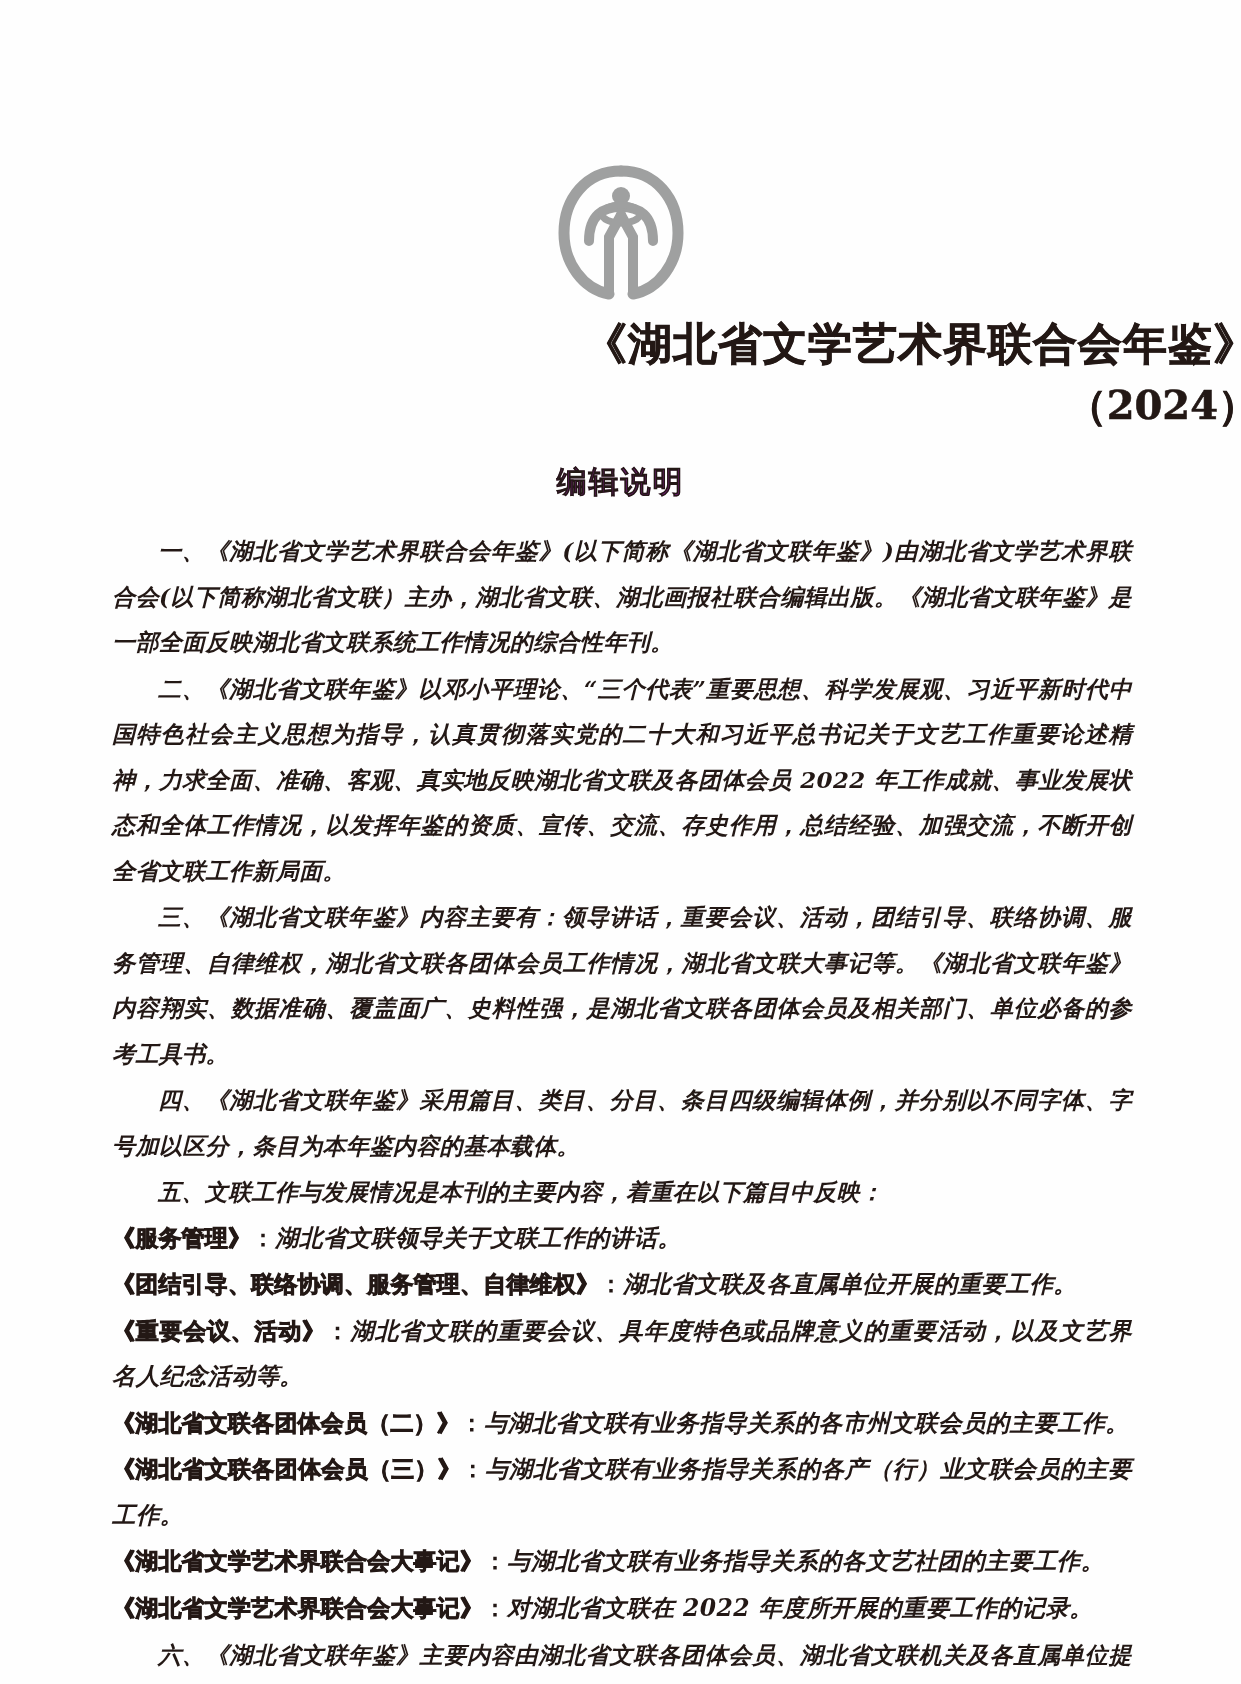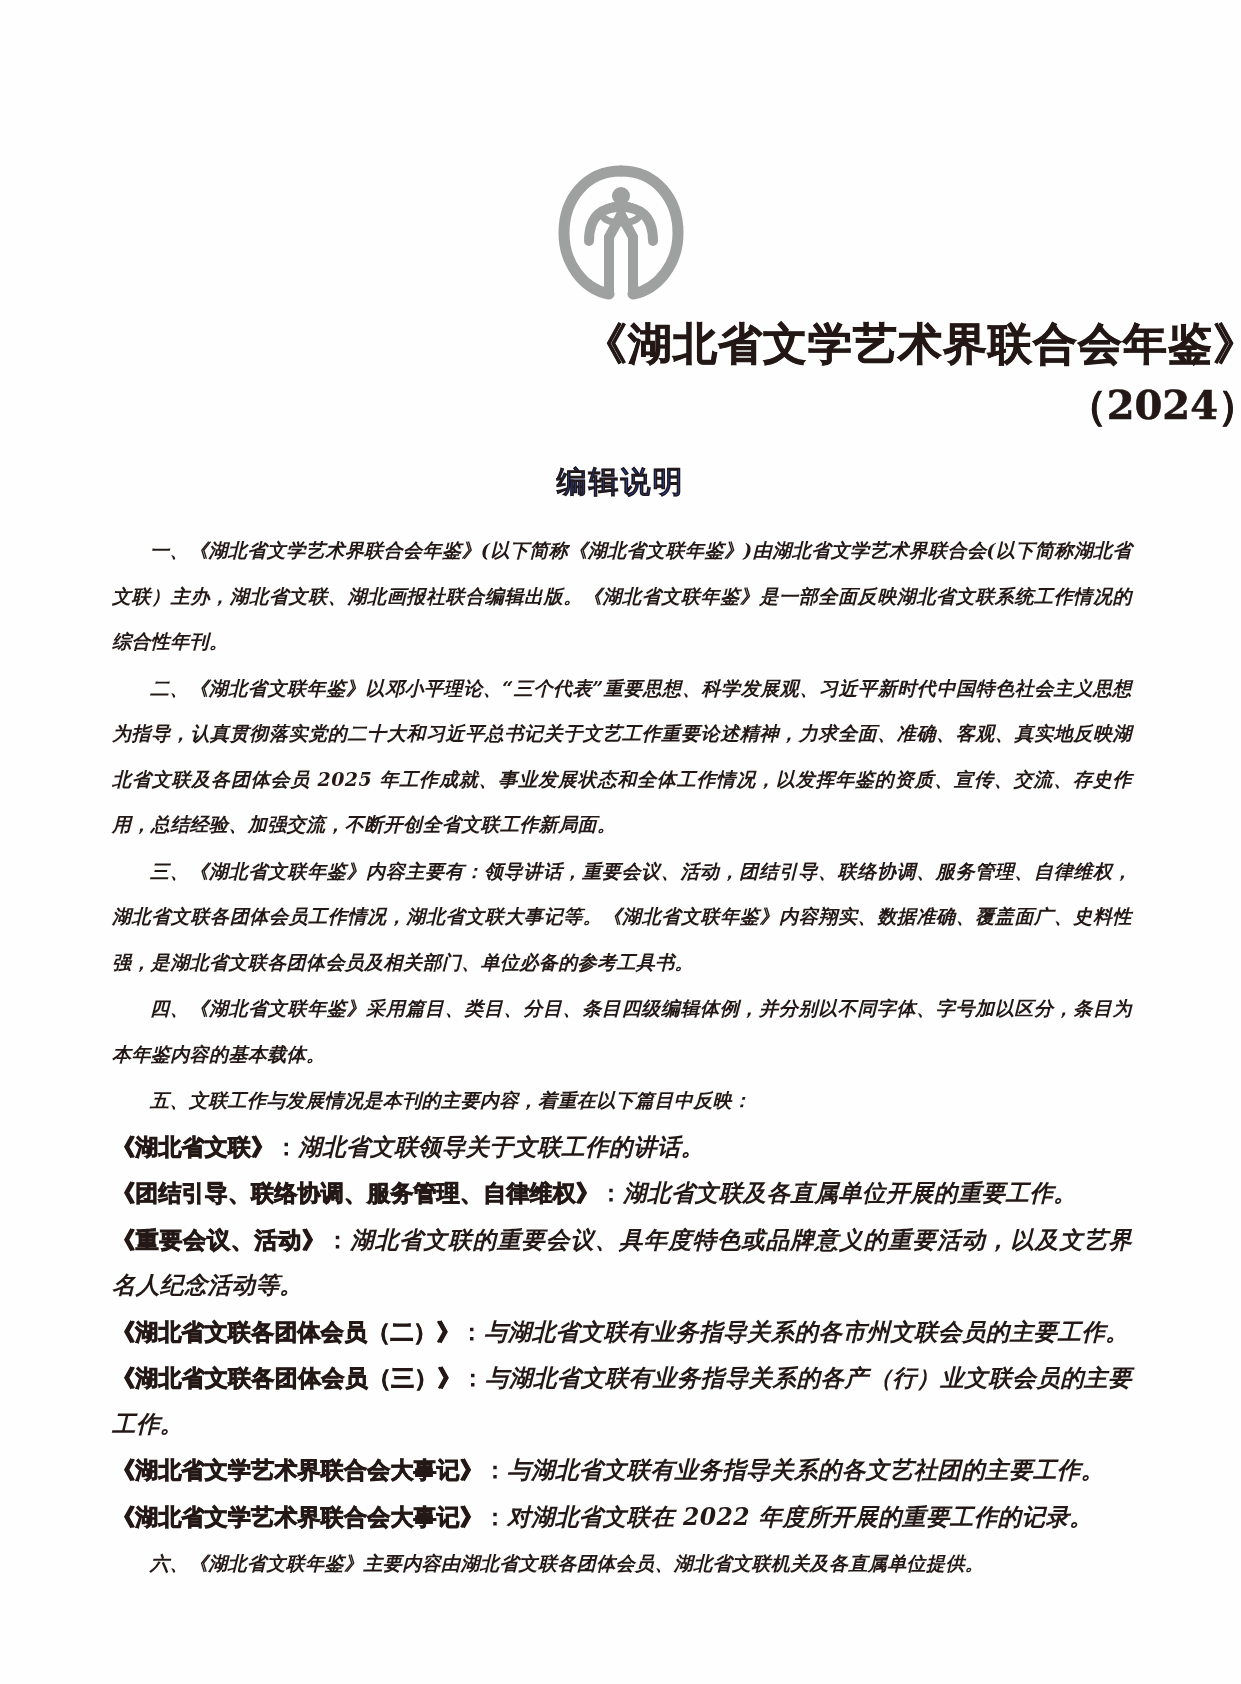--- a/index.html
+++ b/index.html
@@ -59,34 +59,34 @@
   
   .section-heading {
     position: absolute;
     top: 462px;
     left: 0;
     width: 100%;
     text-align: center;
     font-size: 30px;
     font-weight: 700;
     letter-spacing: 2px;
-    color: #1d4ed8;
+    color: #701a75;
     -webkit-text-stroke: 0.5px #231815;
   }
 
   
   .body-col {
     position: absolute;
     top: 528px;
     left: 112px;
     width: 1020px;
   }
   p.para {
     margin: 0 0 1px 0;
-    font-size: 19px;
+    font-size: 23px;
     line-height: 45.5px;
     text-align: justify;
     text-justify: inter-ideograph;
     text-indent: 2em;
     letter-spacing: 0.4px;
     font-family: "DejaVu Serif", "Liberation Serif", serif;
     font-style: italic;
     font-weight: 600;
   }
   
@@ -144,27 +144,27 @@
   <div class="title-block">
     <div class="doc-title">《湖北省文学艺术界联合会年鉴》</div>
     <div class="doc-year">（2024）</div>
   </div>
 
   <div class="section-heading">编辑说明</div>
 
   <div class="body-col">
 
     <p class="para">一、《湖北省文学艺术界联合会年鉴》(以下简称《湖北省文联年鉴》)由湖北省文学艺术界联合会(以下简称湖北省文联）主办，湖北省文联、湖北画报社联合编辑出版。《湖北省文联年鉴》是一部全面反映湖北省文联系统工作情况的综合性年刊。</p>
-    <p class="para">二、《湖北省文联年鉴》以邓小平理论、“三个代表”重要思想、科学发展观、习近平新时代中国特色社会主义思想为指导，认真贯彻落实党的二十大和习近平总书记关于文艺工作重要论述精神，力求全面、准确、客观、真实地反映湖北省文联及各团体会员 2025 年工作成就、事业发展状态和全体工作情况，以发挥年鉴的资质、宣传、交流、存史作用，总结经验、加强交流，不断开创全省文联工作新局面。</p>
+    <p class="para">二、《湖北省文联年鉴》以邓小平理论、“三个代表”重要思想、科学发展观、习近平新时代中国特色社会主义思想为指导，认真贯彻落实党的二十大和习近平总书记关于文艺工作重要论述精神，力求全面、准确、客观、真实地反映湖北省文联及各团体会员 2022 年工作成就、事业发展状态和全体工作情况，以发挥年鉴的资质、宣传、交流、存史作用，总结经验、加强交流，不断开创全省文联工作新局面。</p>
     <p class="para">三、《湖北省文联年鉴》内容主要有：领导讲话，重要会议、活动，团结引导、联络协调、服务管理、自律维权，湖北省文联各团体会员工作情况，湖北省文联大事记等。《湖北省文联年鉴》内容翔实、数据准确、覆盖面广、史料性强，是湖北省文联各团体会员及相关部门、单位必备的参考工具书。</p>
     <p class="para">四、《湖北省文联年鉴》采用篇目、类目、分目、条目四级编辑体例，并分别以不同字体、字号加以区分，条目为本年鉴内容的基本载体。</p>
     <p class="para">五、文联工作与发展情况是本刊的主要内容，着重在以下篇目中反映：</p>
 
     <div class="list-row">
-      <span class="lbl">《湖北省文联》</span><span class="sep">：</span><span class="desc">湖北省文联领导关于文联工作的讲话。</span>
+      <span class="lbl">《服务管理》</span><span class="sep">：</span><span class="desc">湖北省文联领导关于文联工作的讲话。</span>
     </div>
 
     <div class="list-row">
       <span class="lbl">《团结引导、联络协调、服务管理、自律维权》</span><span class="sep">：</span><span class="desc">湖北省文联及各直属单位开展的重要工作。</span>
     </div>
 
     <div class="list-row">
       <span class="lbl">《重要会议、活动》</span><span class="sep">：</span><span class="desc">湖北省文联的重要会议、具年度特色或品牌意义的重要活动，以及文艺界名人纪念活动等。</span>
     </div>
 

